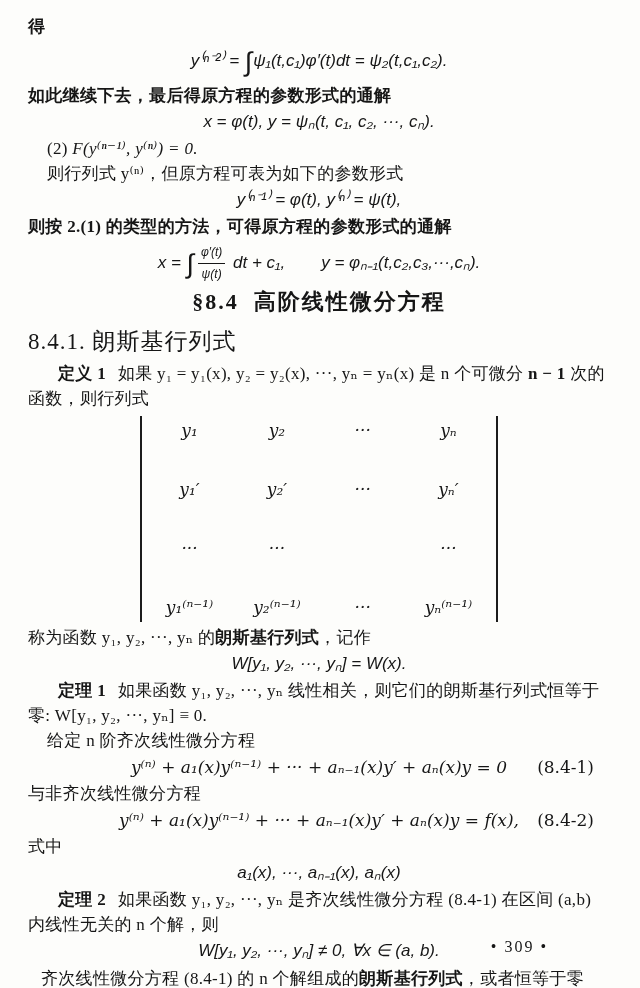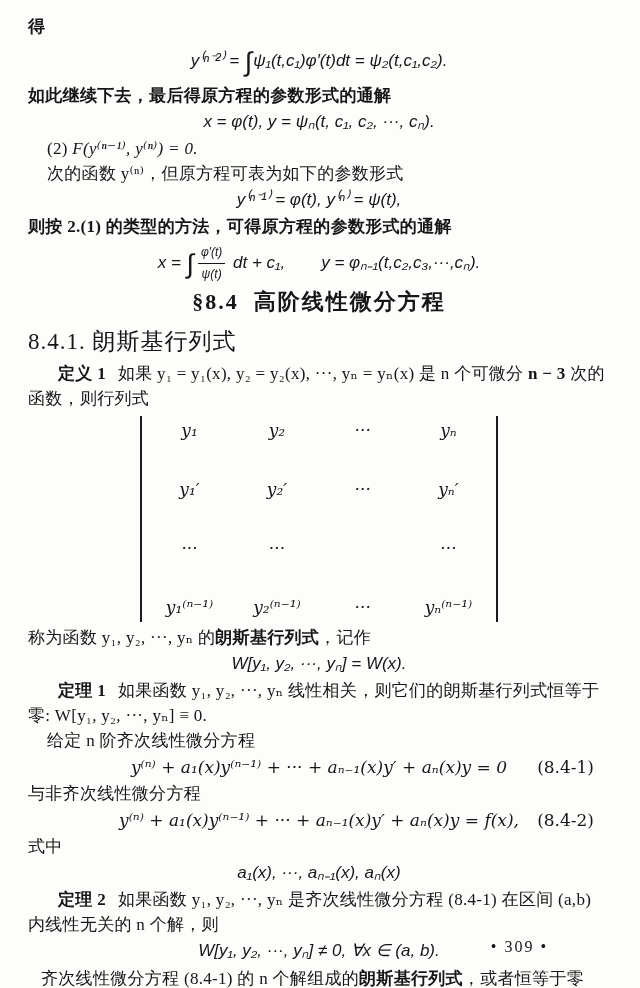--- a/index.html
+++ b/index.html
@@ -74,36 +74,36 @@
 
   <div class="formula tall"><span>y⁽ⁿ⁻²⁾ = </span><span class="int">∫</span><span>ψ₁(t,c₁)φ′(t)dt = ψ₂(t,c₁,c₂).</span></div>
 
   <p class="p b6">如此继续下去，最后得原方程的参数形式的通解</p>
 
   <div class="formula">x = φ(t),  y = ψₙ(t, c₁, c₂, ···, cₙ).</div>
 
   <p class="p ind1"><span class="roman">(2)  </span><i>F(y⁽ⁿ⁻¹⁾, y⁽ⁿ⁾) = 0.</i></p>
 
 
-  <p class="p ind1">次的函数 y⁽ⁿ⁾，但原方程可表为如下的参数形式</p>
+  <p class="p ind1">则行列式 y⁽ⁿ⁾，但原方程可表为如下的参数形式</p>
 
   <div class="formula">y⁽ⁿ⁻¹⁾ = φ(t),  y⁽ⁿ⁾ = ψ(t),</div>
 
   <p class="p b6">则按 2.(1) 的类型的方法，可得原方程的参数形式的通解</p>
 
   <div class="formula mt4"><span>x = </span><span class="int">∫</span><span class="frac">
         <span class="num">φ′(t)</span>
         <span class="den">ψ(t)</span>
       </span><span> dt + c₁,</span><span class="gap-left">y = φₙ₋₁(t,c₂,c₃,···,cₙ).</span></div>
 
   <h1 class="sec-title"><span>§8.4</span>&nbsp;&nbsp;<span>高阶线性微分方程</span></h1>
 
   <h2 class="sub-title">8.4.1. 朗斯基行列式</h2>
 
-  <p class="p ind2 mt6"><span class="plabel">定义 1</span><span>如果 y₁ = y₁(x), y₂ = y₂(x), ···, yₙ = yₙ(x) 是 n 个可微分 </span><span class="b6">n − 3</span><span> 次的函数，则行列式</span></p>
+  <p class="p ind2 mt6"><span class="plabel">定义 1</span><span>如果 y₁ = y₁(x), y₂ = y₂(x), ···, yₙ = yₙ(x) 是 n 个可微分 </span><span class="b6">n − 1</span><span> 次的函数，则行列式</span></p>
 
   <div class="det-outer">
     <div class="det">
       <div class="det-grid">
         <span>y₁</span>
           <span>y₂</span>
           <span>···</span>
           <span>yₙ</span>
         <span>y₁′</span>
           <span>y₂′</span>

